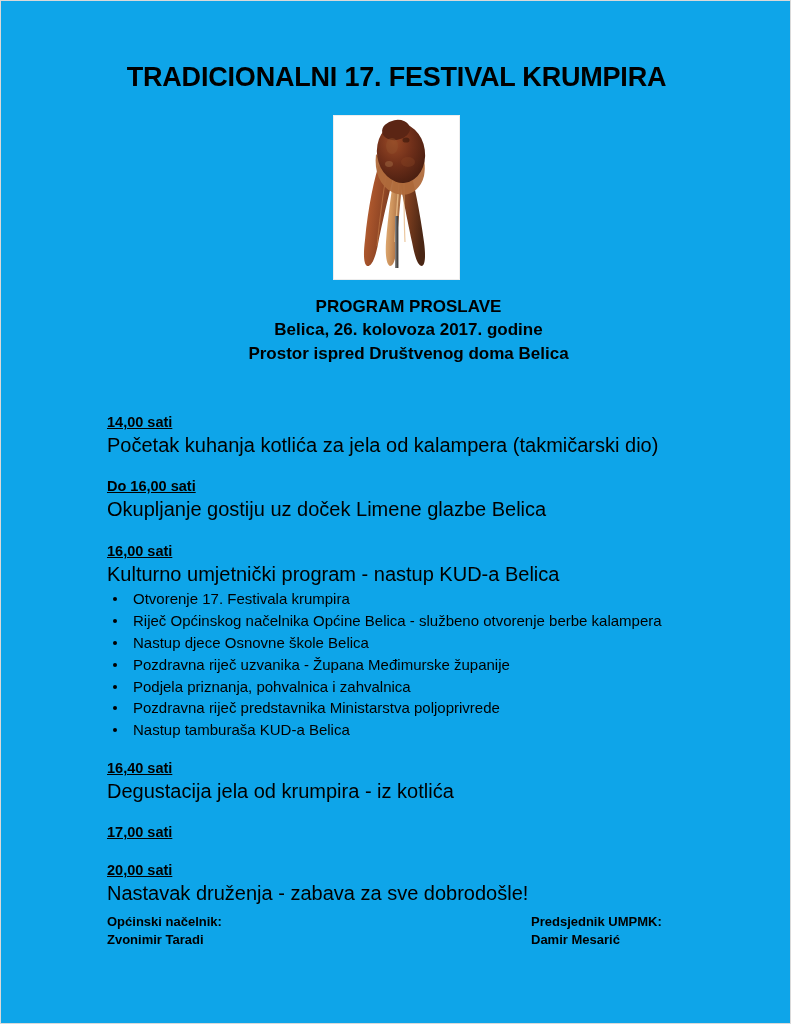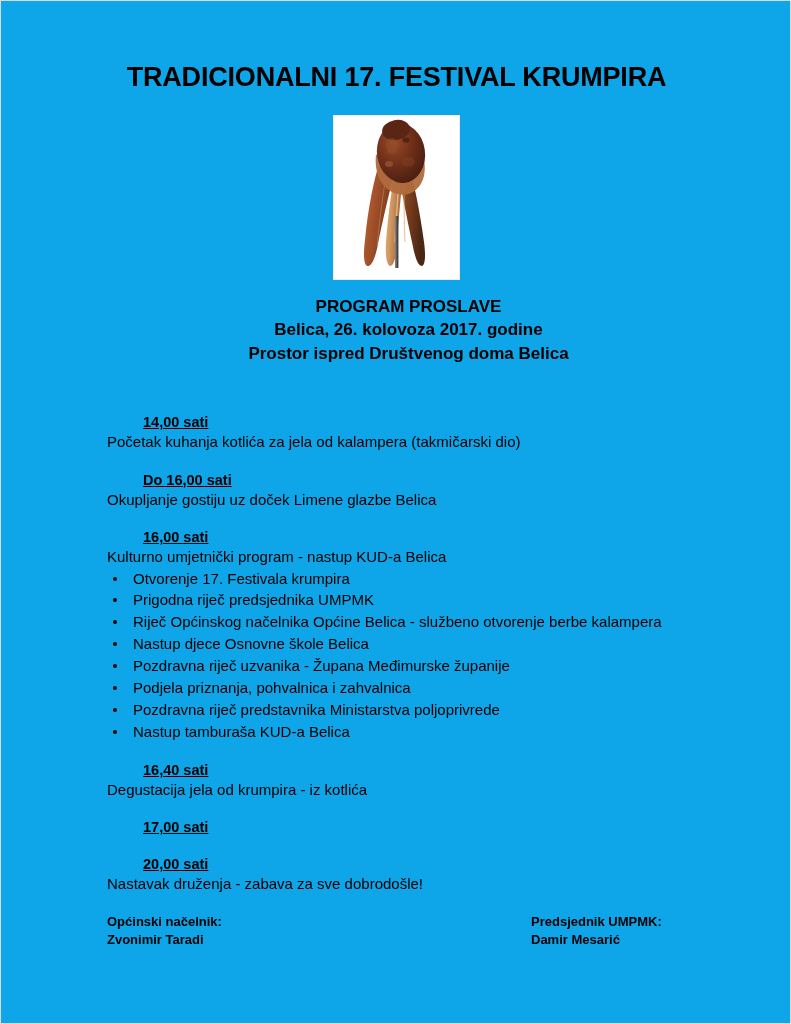--- a/index.html
+++ b/index.html
@@ -68,23 +68,23 @@
   }
   .entry { margin-bottom: 16px; }
   .entry:last-child { margin-bottom: 0; }
   .entry-time {
     font-size: 14.5px;
     font-weight: bold;
     text-decoration: underline;
     line-height: 1.32;
     display: inline-block;
   }
-  .entry-time-wrap { line-height: 1.32; margin-left: 36px; }
+  .entry-time-wrap { line-height: 1.32; }
   .entry-desc {
-    font-size: 15px;
+    font-size: 20px;
     font-weight: normal;
     line-height: 1.36;
   }
   ul.bullets {
     list-style: none;
     margin: 0;
     padding: 0;
   }
   ul.bullets li {
     position: relative;
@@ -200,21 +200,20 @@
     <div class="entry">
       <div class="entry-time-wrap"><span class="entry-time">Do 16,00 sati</span></div>
       <div class="entry-desc">Okupljanje gostiju uz doček Limene glazbe Belica</div>
     </div>
 
     <div class="entry">
       <div class="entry-time-wrap"><span class="entry-time">16,00 sati</span></div>
       <div class="entry-desc">Kulturno umjetnički program - nastup KUD-a Belica</div>
       <ul class="bullets">
         <li>Otvorenje 17. Festivala krumpira</li>
-        <li>Prigodna riječ predsjednika UMPMK</li>
         <li>Riječ Općinskog načelnika Općine Belica - službeno otvorenje berbe kalampera</li>
         <li>Nastup djece Osnovne škole Belica</li>
         <li>Pozdravna riječ uzvanika - Župana Međimurske županije</li>
         <li>Podjela priznanja, pohvalnica i zahvalnica</li>
         <li>Pozdravna riječ predstavnika Ministarstva poljoprivrede</li>
         <li>Nastup tamburaša KUD-a Belica</li>
       </ul>
     </div>
 
     <div class="entry">

